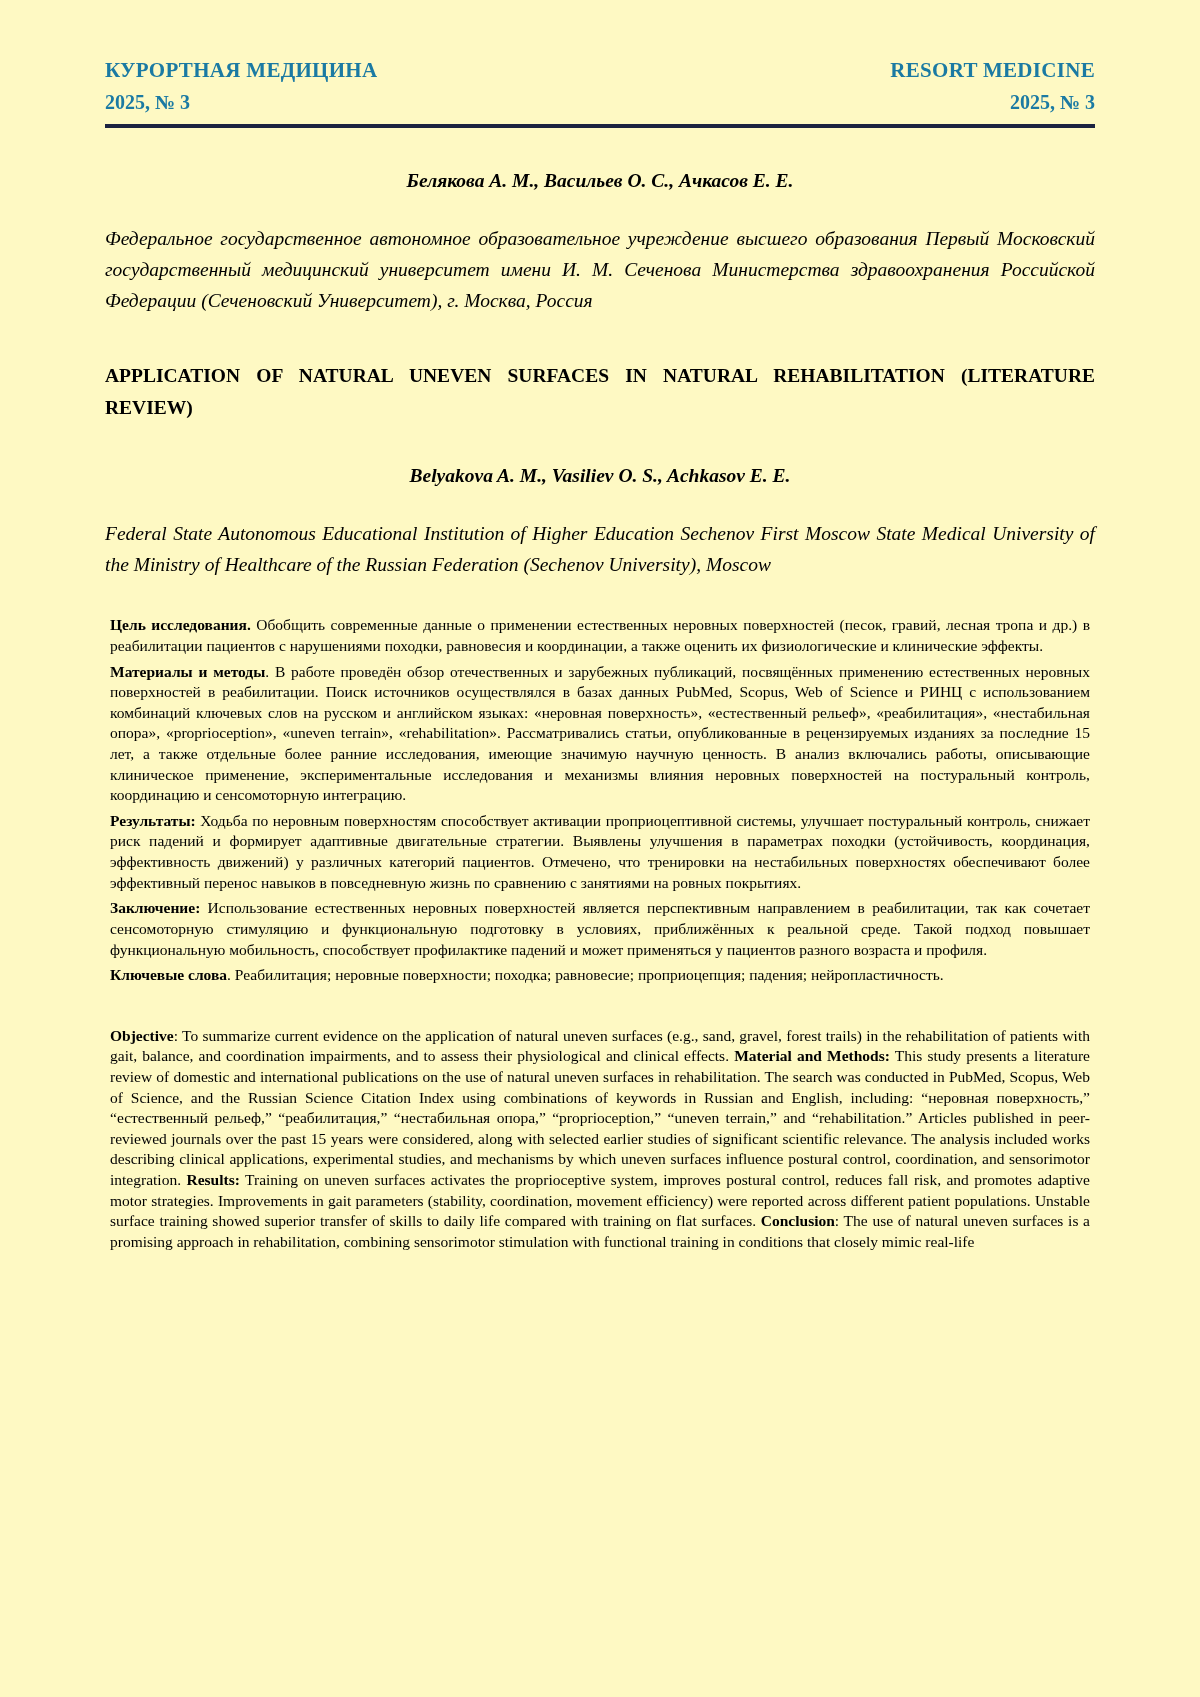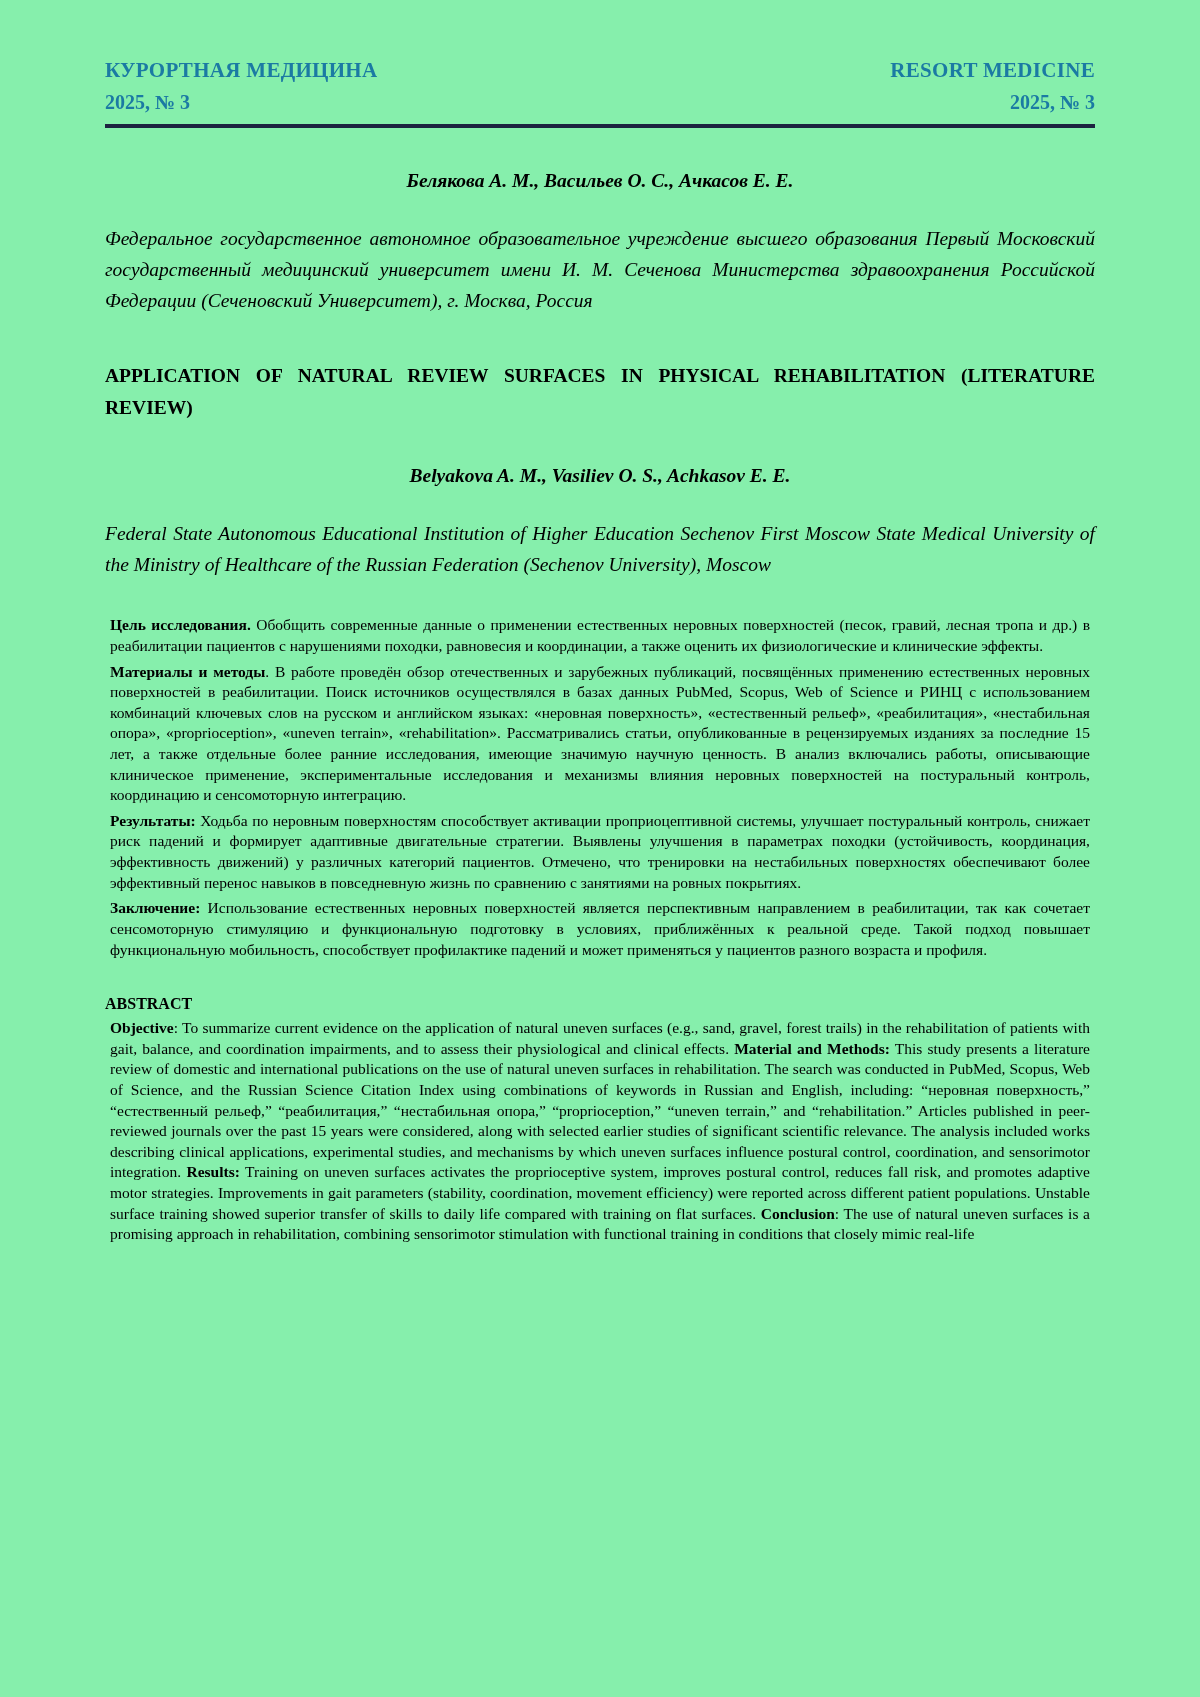--- a/index.html
+++ b/index.html
@@ -5,21 +5,21 @@
   :root {
     --header-accent: #1b7aa3;
     --rule-color: #1c2340;
   }
   * { box-sizing: border-box; }
   html, body { margin: 0; padding: 0; background: #e9e9e9; }
   .page {
     width: 1200px;
     min-height: 1697px;
     margin: 0 auto;
-    background: #86efac;
+    background: #fef9c3;
     padding: 58px 105px 40px 105px;
     font-family: "Liberation Serif", serif;
     color: #000000;
     display: flex;
     flex-direction: column;
   }
   
   .jh-row {
     display: flex;
     justify-content: space-between;
@@ -111,32 +111,32 @@
     </div>
     <hr class="jh-rule">
   </header>
 
 
 
   <p class="authors">Белякова А. М., Васильев О. С., Ачкасов Е. Е.</p>
 
   <p class="affiliation">Федеральное государственное автономное образовательное учреждение высшего образования Первый Московский государственный медицинский университет имени И. М. Сеченова Министерства здравоохранения Российской Федерации (Сеченовский Университет), г. Москва, Россия</p>
 
-  <h2 class="title-en">APPLICATION OF NATURAL REVIEW SURFACES IN PHYSICAL REHABILITATION (LITERATURE REVIEW)</h2>
+  <h2 class="title-en">APPLICATION OF NATURAL UNEVEN SURFACES IN NATURAL REHABILITATION (LITERATURE REVIEW)</h2>
 
   <p class="authors">Belyakova A. M., Vasiliev O. S., Achkasov E. E.</p>
 
   <p class="affiliation">Federal State Autonomous Educational Institution of Higher Education Sechenov First Moscow State Medical University of the Ministry of Healthcare of the Russian Federation (Sechenov University), Moscow</p>
 
   <section class="block">
     <p><b>Цель исследования.</b><span> Обобщить современные данные о применении естественных неровных поверхностей (песок, гравий, лесная тропа и др.) в реабилитации пациентов с нарушениями походки, равновесия и координации, а также оценить их физиологические и клинические эффекты.</span></p>
     <p><b>Материалы и методы</b><span>. В работе проведён обзор отечественных и зарубежных публикаций, посвящённых применению естественных неровных поверхностей в реабилитации. Поиск источников осуществлялся в базах данных PubMed, Scopus, Web of Science и РИНЦ с использованием комбинаций ключевых слов на русском и английском языках: «неровная поверхность», «естественный рельеф», «реабилитация», «нестабильная опора», «proprioception», «uneven terrain», «rehabilitation». Рассматривались статьи, опубликованные в рецензируемых изданиях за последние 15 лет, а также отдельные более ранние исследования, имеющие значимую научную ценность. В анализ включались работы, описывающие клиническое применение, экспериментальные исследования и механизмы влияния неровных поверхностей на постуральный контроль, координацию и сенсомоторную интеграцию.</span></p>
     <p><b>Результаты:</b><span> Ходьба по неровным поверхностям способствует активации проприоцептивной системы, улучшает постуральный контроль, снижает риск падений и формирует адаптивные двигательные стратегии. Выявлены улучшения в параметрах походки (устойчивость, координация, эффективность движений) у различных категорий пациентов. Отмечено, что тренировки на нестабильных поверхностях обеспечивают более эффективный перенос навыков в повседневную жизнь по сравнению с занятиями на ровных покрытиях.</span></p>
     <p><b>Заключение:</b><span> Использование естественных неровных поверхностей является перспективным направлением в реабилитации, так как сочетает сенсомоторную стимуляцию и функциональную подготовку в условиях, приближённых к реальной среде. Такой подход повышает функциональную мобильность, способствует профилактике падений и может применяться у пациентов разного возраста и профиля.</span></p>
+    <p><b>Ключевые слова</b><span>. Реабилитация; неровные поверхности; походка; равновесие; проприоцепция; падения; нейропластичность.</span></p>
   </section>
 
   <section class="block">
-    <h3 class="block-heading">ABSTRACT</h3>
     <p><b>Objective</b><span>: To summarize current evidence on the application of natural uneven surfaces (e.g., sand, gravel, forest trails) in the rehabilitation of patients with gait, balance, and coordination impairments, and to assess their physiological and clinical effects. </span><b>Material and Methods:</b><span> This study presents a literature review of domestic and international publications on the use of natural uneven surfaces in rehabilitation. The search was conducted in PubMed, Scopus, Web of Science, and the Russian Science Citation Index using combinations of keywords in Russian and English, including: “неровная поверхность,” “естественный рельеф,” “реабилитация,” “нестабильная опора,” “proprioception,” “uneven terrain,” and “rehabilitation.” Articles published in peer-reviewed journals over the past 15 years were considered, along with selected earlier studies of significant scientific relevance. The analysis included works describing clinical applications, experimental studies, and mechanisms by which uneven surfaces influence postural control, coordination, and sensorimotor integration. </span><b>Results:</b><span> Training on uneven surfaces activates the proprioceptive system, improves postural control, reduces fall risk, and promotes adaptive motor strategies. Improvements in gait parameters (stability, coordination, movement efficiency) were reported across different patient populations. Unstable surface training showed superior transfer of skills to daily life compared with training on flat surfaces. </span><b>Conclusion</b><span>: The use of natural uneven surfaces is a promising approach in rehabilitation, combining sensorimotor stimulation with functional training in conditions that closely mimic real-life</span></p>
   </section>
 
 
 </div>
 
 </body></html>

